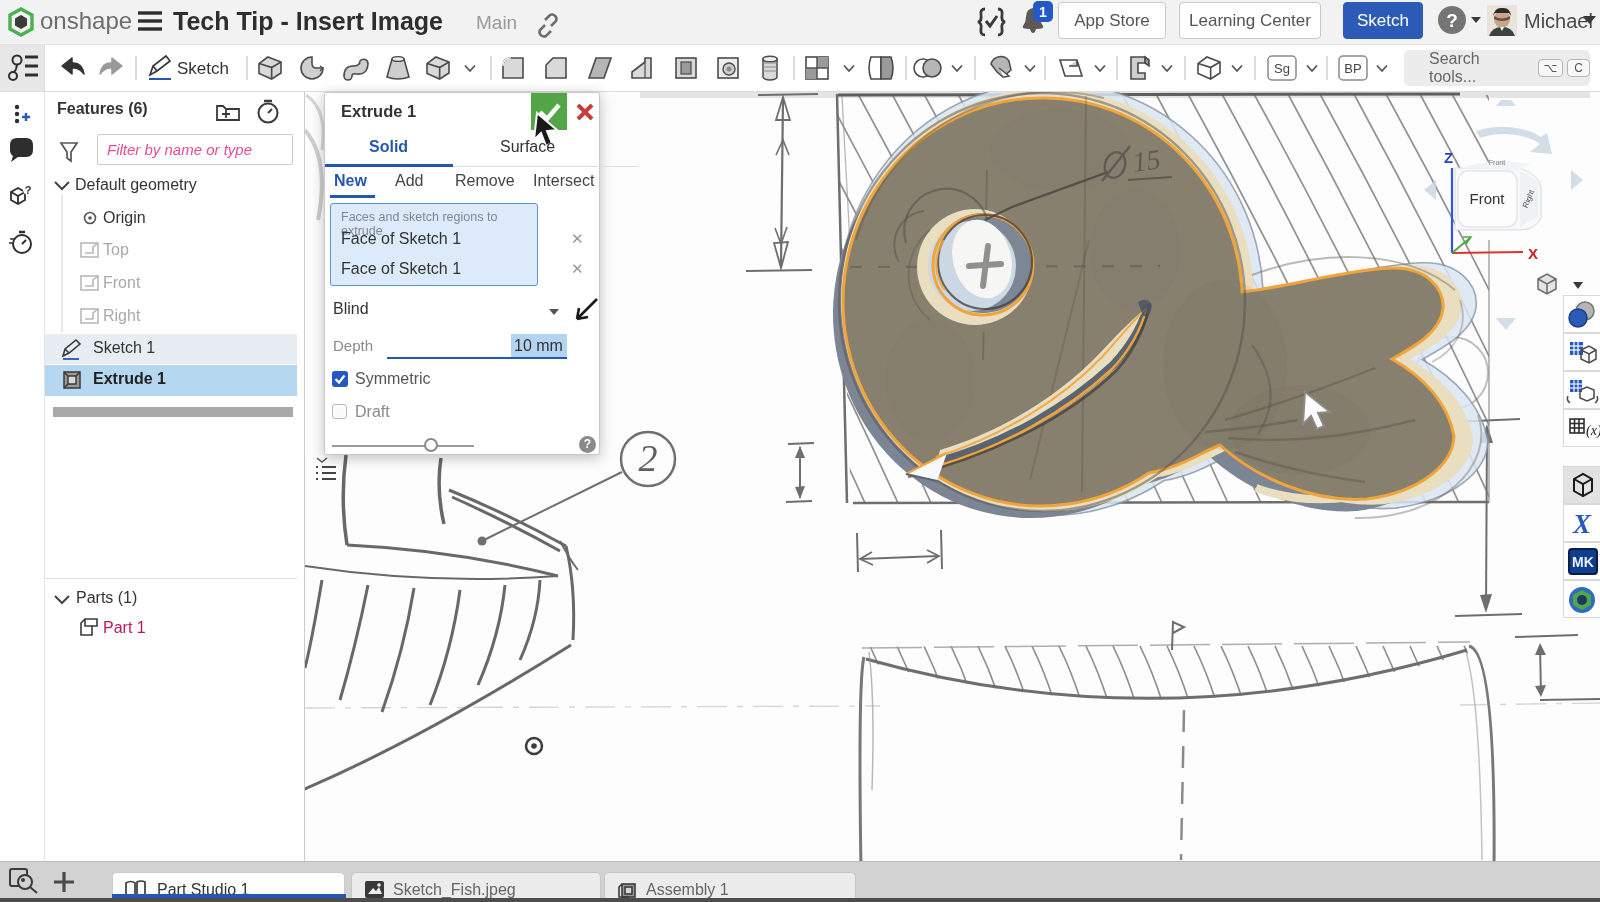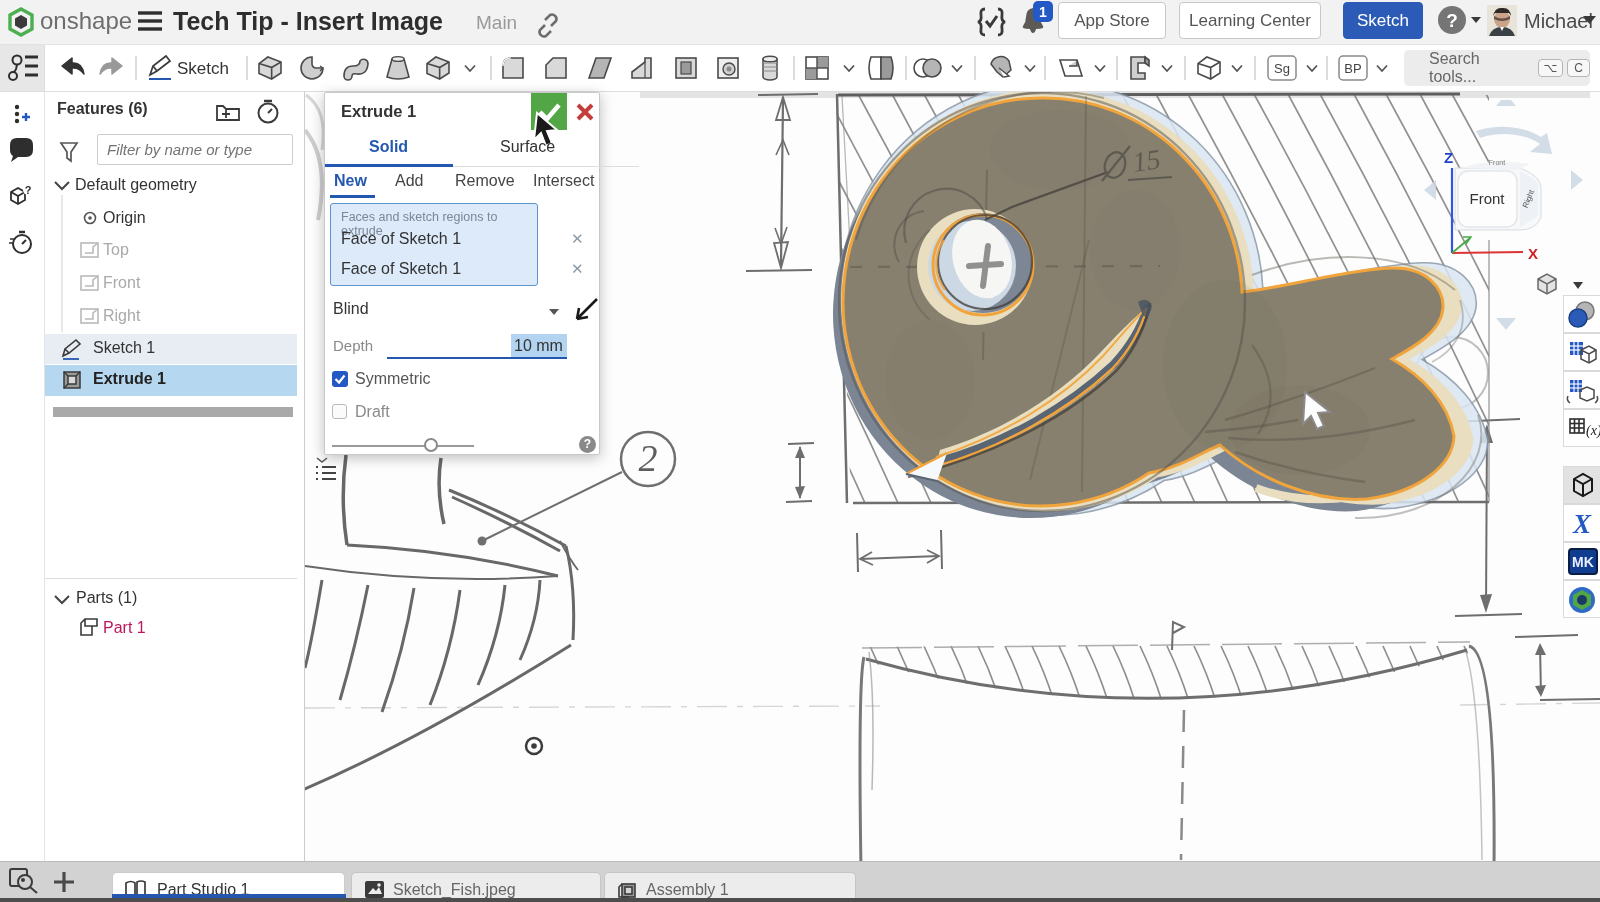--- a/index.html
+++ b/index.html
@@ -592,21 +592,21 @@
    <g transform="translate(36,184)">
           <rect width="17" height="14"></rect>
           <path d="M 4 10 L 12 10 L 12 4 L 17 0"></path>
         </g>
    <g transform="translate(36,217)">
           <rect width="17" height="14"></rect>
           <path d="M 4 10 L 12 10 L 12 4 L 17 0"></path>
         </g>
   </g>
  </svg>
- <div class="abs" style="left:52px;top:42px;width:196px;height:31px;border:1px solid #ccc;border-radius:2px;font-style:italic;color:#737373;font-size:15px;line-height:29px;padding-left:9px">Filter by name or type</div>
+ <div class="abs" style="left:52px;top:42px;width:196px;height:31px;border:1px solid #ccc;border-radius:2px;font-style:italic;color:#ec4899;font-size:15px;line-height:29px;padding-left:9px">Filter by name or type</div>
  <div class="abs" style="left:30px;top:84px;font-size:16px;color:#333">Default geometry</div>
  <div class="abs" style="left:58px;top:117px;font-size:16px;color:#333">Origin</div>
  <div class="abs" style="left:58px;top:149px;font-size:16px;color:#a9a9a9">Top</div>
  <div class="abs" style="left:58px;top:182px;font-size:16px;color:#a9a9a9">Front</div>
  <div class="abs" style="left:58px;top:215px;font-size:16px;color:#a9a9a9">Right</div>
  <div class="abs" style="left:0;top:242px;width:252px;height:30px;background:#e7edf2">
    <svg class="abs" width="30" height="30" style="left:14px">
         <path d="M 4 22 L 6 15 L 17 6 L 21 10 L 10 19 Z M 6 15 L 10 19" stroke="#3a3a3a" stroke-width="1.6" fill="none"></path>
         <line x1="4" y1="25" x2="20" y2="25" stroke="#2458b0" stroke-width="1.8"></line>
       </svg>

